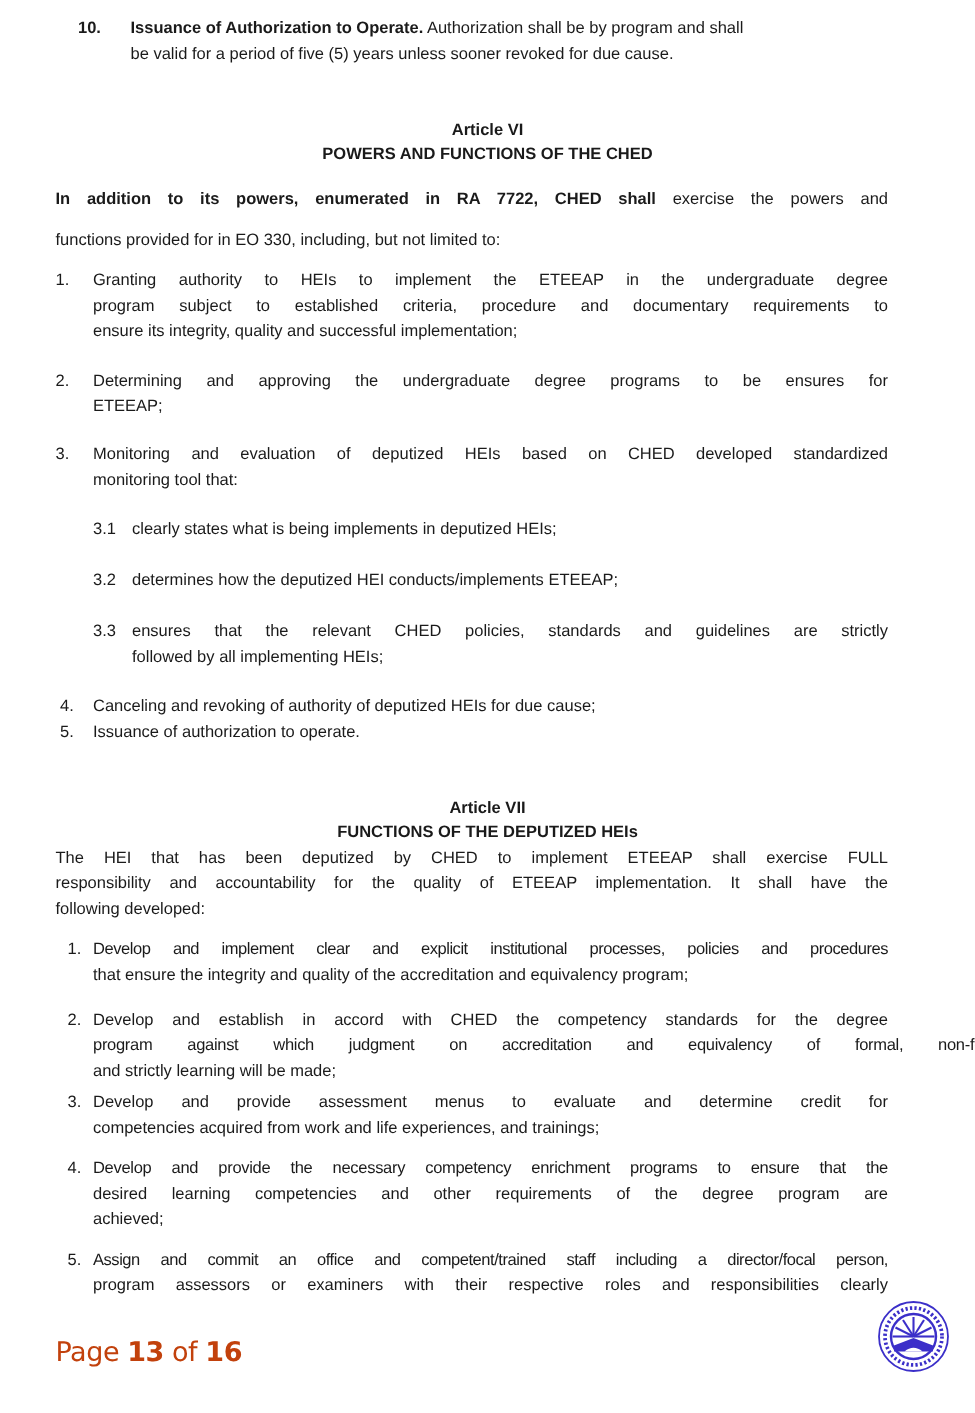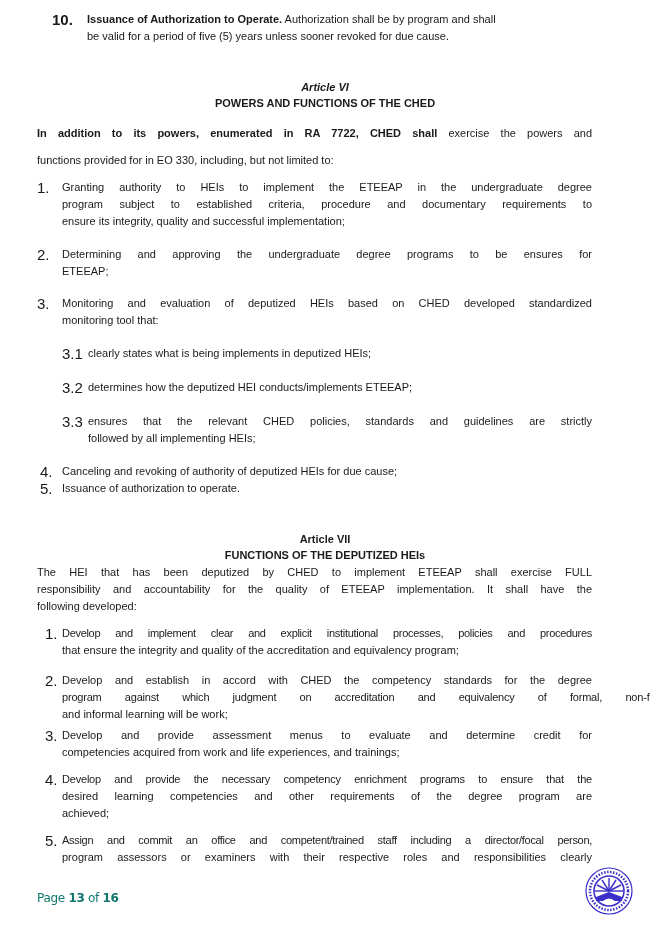--- a/index.html
+++ b/index.html
@@ -2,33 +2,33 @@
 <html><head>
 <meta charset="utf-8">
 <style>
   html, body { margin: 0; padding: 0; background: #ffffff; }
   body { width: 650px; height: 942px; position: relative; overflow: hidden;
          font-family: "Liberation Sans", sans-serif; color: #1a1a1a; }
   .ln { position: absolute; font-size: 11px; line-height: 17px; white-space: nowrap; }
   .just { text-align: justify; text-align-last: justify; white-space: normal; }
   .center { left: 0; width: 650px; text-align: center; }
   .b { font-weight: bold; }
-  .num { position: absolute; font-size: 15px; line-height: 17px; }
-  .footer { position: absolute; left: 37px; top: 891px; font-size: 12px;
-            font-family: "DejaVu Sans", sans-serif; color: #0f766e; letter-spacing: -0.3px; }
+  .num { position: absolute; font-size: 11px; line-height: 17px; }
+  .footer { position: absolute; left: 37px; top: 891px; font-size: 18px;
+            font-family: "DejaVu Sans", sans-serif; color: #c2410c; letter-spacing: -0.3px; }
   .seal { position: absolute; left: 584px; top: 866px; width: 50px; height: 50px; }
 </style>
 </head>
 <body>
 
 <div class="num b" style="left:52px;top:11px;">10.</div>
 <div class="ln" style="left:87px;top:11px;"><span class="b">Issuance of Authorization to Operate.</span><span> Authorization shall be by program and shall</span></div>
 <div class="ln" style="left:87px;top:28px;">be valid for a period of five (5) years unless sooner revoked for due cause.</div>
 
-<div class="ln center b" style="top:79px;font-style:italic;">Article VI</div>
+<div class="ln center b" style="top:79px;">Article VI</div>
 <div class="ln center b" style="top:95px;">POWERS AND FUNCTIONS OF THE CHED</div>
 
 <div class="ln just" style="left:37px;width:555px;top:125px;"><span class="b">In addition to its powers, enumerated in RA 7722, CHED shall</span><span> exercise the powers and</span></div>
 <div class="ln" style="left:37px;top:152px;">functions provided for in EO 330, including, but not limited to:</div>
 
 <div class="num" style="left:37px;top:179px;">1.</div>
 <div class="ln just" style="left:62px;width:530px;top:179px;">Granting authority to HEIs to implement the ETEEAP in the undergraduate degree</div>
 <div class="ln just" style="left:62px;width:530px;top:196px;">program subject to established criteria, procedure and documentary requirements to</div>
 <div class="ln" style="left:62px;top:213px;">ensure its integrity, quality and successful implementation;</div>
 
@@ -62,21 +62,21 @@
 <div class="ln just" style="left:37px;width:555px;top:581px;">responsibility and accountability for the quality of ETEEAP implementation.  It shall have the</div>
 <div class="ln" style="left:37px;top:598px;">following developed:</div>
 
 <div class="num" style="left:45px;top:625px;">1.</div>
 <div class="ln just" style="left:62px;width:530px;top:625px;letter-spacing:-0.3px;">Develop and implement clear and explicit institutional processes, policies and procedures</div>
 <div class="ln" style="left:62px;top:642px;">that ensure the integrity and quality of the accreditation and equivalency program;</div>
 
 <div class="num" style="left:45px;top:672px;">2.</div>
 <div class="ln just" style="left:62px;width:530px;top:672px;">Develop and establish in accord with CHED the competency standards for the degree</div>
 <div class="ln just" style="left:62px;width:614px;top:689px;letter-spacing:-0.2px;">program against which judgment on accreditation and equivalency of formal, non-formal</div>
-<div class="ln" style="left:62px;top:706px;">and informal learning will be work;</div>
+<div class="ln" style="left:62px;top:706px;">and strictly learning will be made;</div>
 
 <div class="num" style="left:45px;top:727px;">3.</div>
 <div class="ln just" style="left:62px;width:530px;top:727px;">Develop and provide assessment menus to evaluate and determine credit for</div>
 <div class="ln" style="left:62px;top:744px;">competencies acquired from work and life experiences, and trainings;</div>
 
 <div class="num" style="left:45px;top:771px;">4.</div>
 <div class="ln just" style="left:62px;width:530px;top:771px;letter-spacing:-0.2px;">Develop and provide the necessary competency enrichment programs to ensure that the</div>
 <div class="ln just" style="left:62px;width:530px;top:788px;">desired learning competencies and other requirements of the degree program are</div>
 <div class="ln" style="left:62px;top:805px;">achieved;</div>
 

